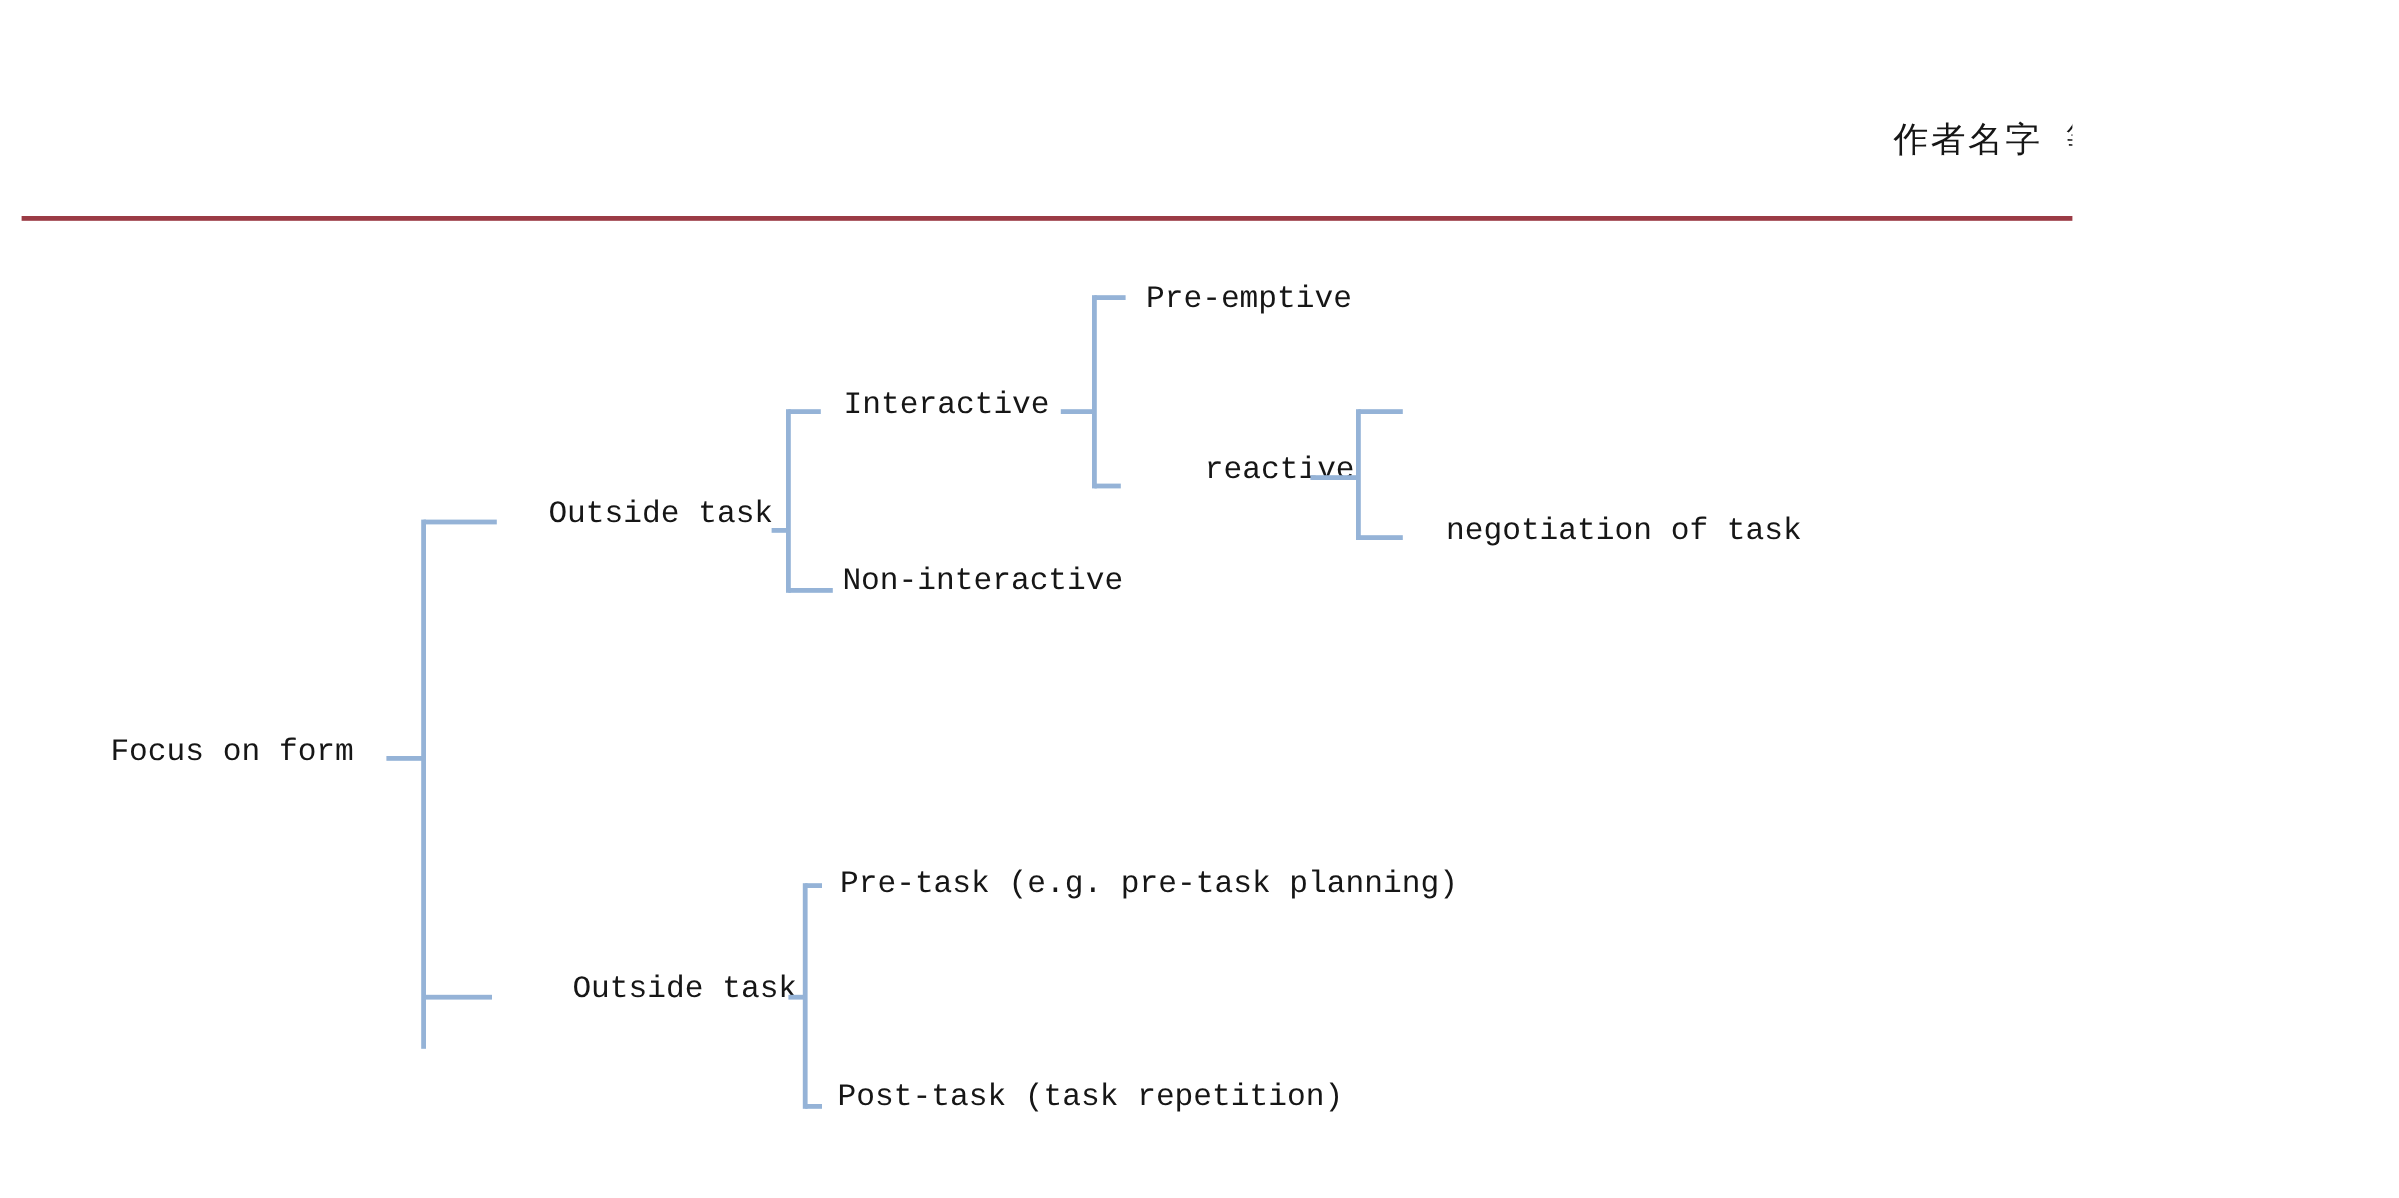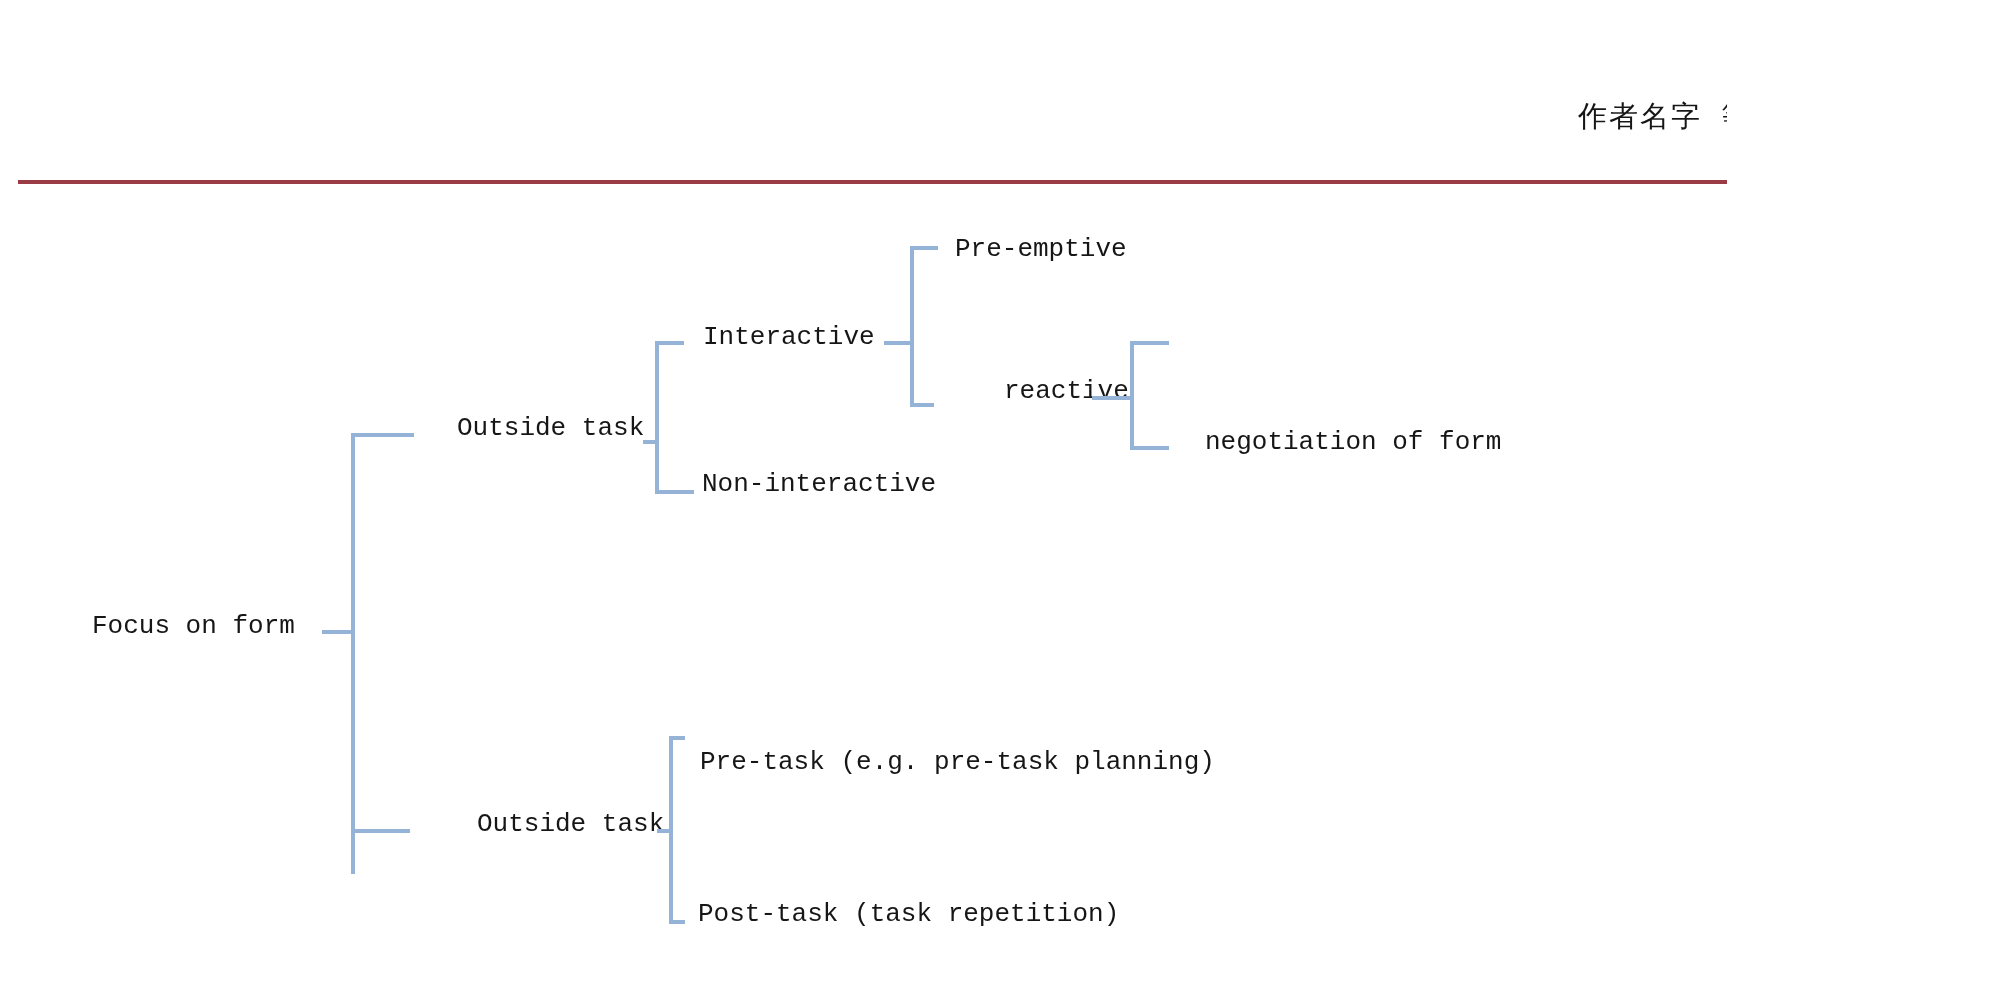--- a/index.html
+++ b/index.html
@@ -51,23 +51,23 @@
 
   <div class="lbl" style="left:703px;top:324px;">Interactive</div>
 
   <div class="lbl" style="left:702px;top:471px;">Non-interactive</div>
 
   <div class="lbl" style="left:955px;top:236px;">Pre-emptive</div>
 
   <div class="lbl" style="left:1004px;top:378px;">reactive</div>
 
 
-  <div class="lbl" style="left:1205px;top:429px;">negotiation of form</div>
+  <div class="lbl" style="left:1205px;top:429px;">negotiation of task</div>
 
-  <div class="lbl" style="left:700px;top:749px;">Pre-task (e.g. pre-task planning)</div>
+  <div class="lbl" style="left:700px;top:723px;">Pre-task (e.g. pre-task planning)</div>
 
   <div class="lbl" style="left:698px;top:901px;">Post-task (task repetition)</div>
 
   <div class="ln" style="left:322px;top:630px;width:31px;height:4px;"></div>
   <div class="ln" style="left:351px;top:433px;width:4px;height:441px;"></div>
   <div class="ln" style="left:353px;top:433px;width:61px;height:4px;"></div>
   <div class="ln" style="left:353px;top:829px;width:57px;height:4px;"></div>
 
   <div class="ln" style="left:643px;top:440px;width:14px;height:4px;"></div>
   <div class="ln" style="left:655px;top:341px;width:4px;height:153px;"></div>

